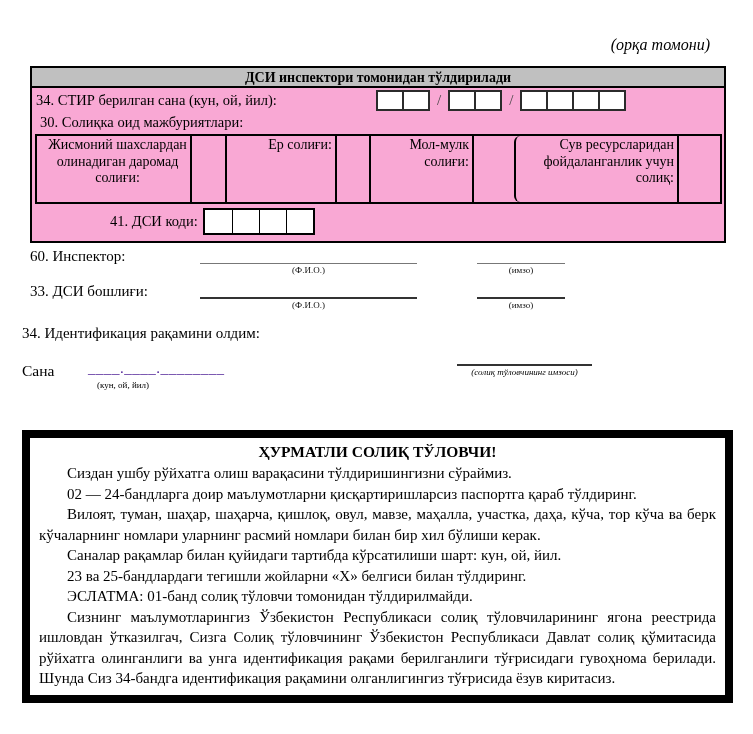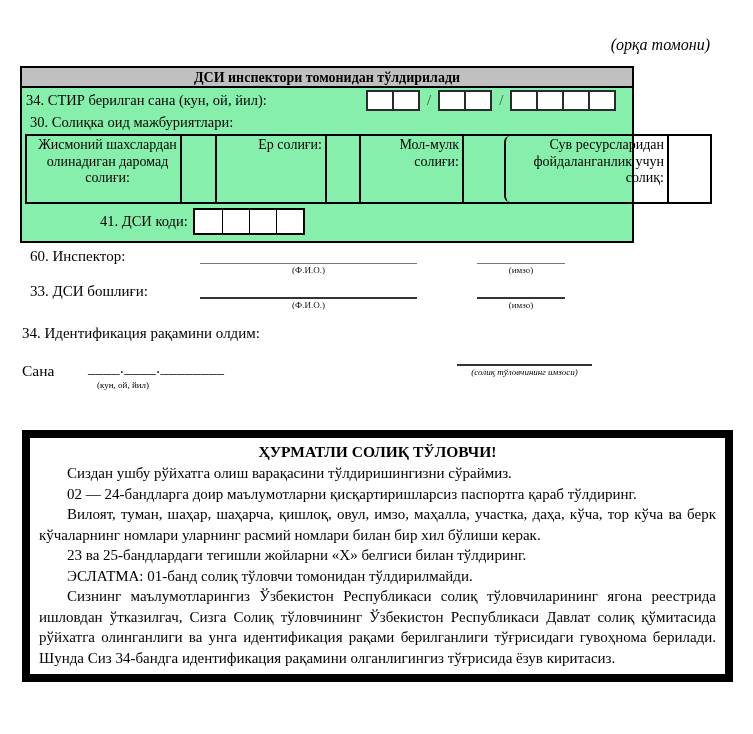--- a/index.html
+++ b/index.html
@@ -12,23 +12,23 @@
   }
 
   
   .back-note {
     position:absolute; top:36px; right:43px;
     font-style:italic; font-size:16px;
   }
 
   
   .insp-table {
-    position:absolute; top:66px; left:20px; width:614px;
+    position:absolute; top:66px; left:30px; width:696px;
     border:2px solid #000;
-    background:#86efac;
+    background:#f9a8d4;
   }
   .insp-header {
     background:#c0c0c0;
     border-bottom:2px solid #000;
     text-align:center;
     font-weight:bold;
     font-size:14px;
     height:20px; line-height:19px;
   }
   .row29 {
@@ -105,21 +105,21 @@
   .u-line { display:block; height:16px; }
   .sig32 .u-line { border-bottom:1px solid #777; }
   .sig33 .u-line { border-bottom:2px solid #333; }
   .sig-caption { display:block; font-size:9px; color:#111; padding-top:1px; }
 
   .row34 { position:absolute; left:22px; top:325px; font-size:15px; }
 
   
   .date-row { position:absolute; left:0; top:358px; width:753px; height:40px; }
   .date-label { position:absolute; left:22px; top:4px; font-size:15.5px; }
-  .date-blank { position:absolute; left:88px; top:2px; font-size:15px; letter-spacing:0.5px; color:#000000; }
+  .date-blank { position:absolute; left:88px; top:2px; font-size:15px; letter-spacing:0.5px; color:#4c1d95; }
   .date-caption { position:absolute; left:97px; top:22px; font-size:9px; }
   .tp-sign {
     position:absolute; left:457px; top:6px; width:135px;
     border-top:2px solid #333;
     text-align:center; font-size:9px; padding-top:1px;font-style:italic;
   }
 
   
   .notice {
     position:absolute; left:22px; top:430px; width:711px;
@@ -223,17 +223,18 @@
   <span class="date-caption">(кун, ой, йил)</span>
   <span class="tp-sign">
     <span>(солиқ тўловчининг имзоси)</span>
   </span>
 </div>
 
 <div class="notice">
   <div class="notice-title">ҲУРМАТЛИ СОЛИҚ ТЎЛОВЧИ!</div>
   <p>Сиздан ушбу рўйхатга олиш варақасини тўлдиришингизни сўраймиз.</p>
   <p>02 — 24-бандларга доир маълумотларни қисқартиришларсиз паспортга қараб тўлдиринг.</p>
-  <p>Вилоят, туман, шаҳар, шаҳарча, қишлоқ, овул, имзо, маҳалла, участка, даҳа, кўча, тор кўча ва берк кўчаларнинг номлари уларнинг расмий номлари билан бир хил бўлиши керак.</p>
+  <p>Вилоят, туман, шаҳар, шаҳарча, қишлоқ, овул, мавзе, маҳалла, участка, даҳа, кўча, тор кўча ва берк кўчаларнинг номлари уларнинг расмий номлари билан бир хил бўлиши керак.</p>
+  <p>Саналар рақамлар билан қуйидаги тартибда кўрсатилиши шарт: кун, ой, йил.</p>
   <p>23 ва 25-бандлардаги тегишли жойларни «Х» белгиси билан тўлдиринг.</p>
   <p>ЭСЛАТМА: 01-банд солиқ тўловчи томонидан тўлдирилмайди.</p>
   <p>Сизнинг маълумотларингиз Ўзбекистон Республикаси солиқ тўловчиларининг ягона реестрида ишловдан ўтказилгач, Сизга Солиқ тўловчининг Ўзбекистон Республикаси Давлат солиқ қўмитасида рўйхатга олинганлиги ва унга идентификация рақами берилганлиги тўғрисидаги гувоҳнома берилади. Шунда Сиз 34-бандга идентификация рақамини олганлигингиз тўғрисида ёзув киритасиз.</p>
 </div>
 
 </body></html>

